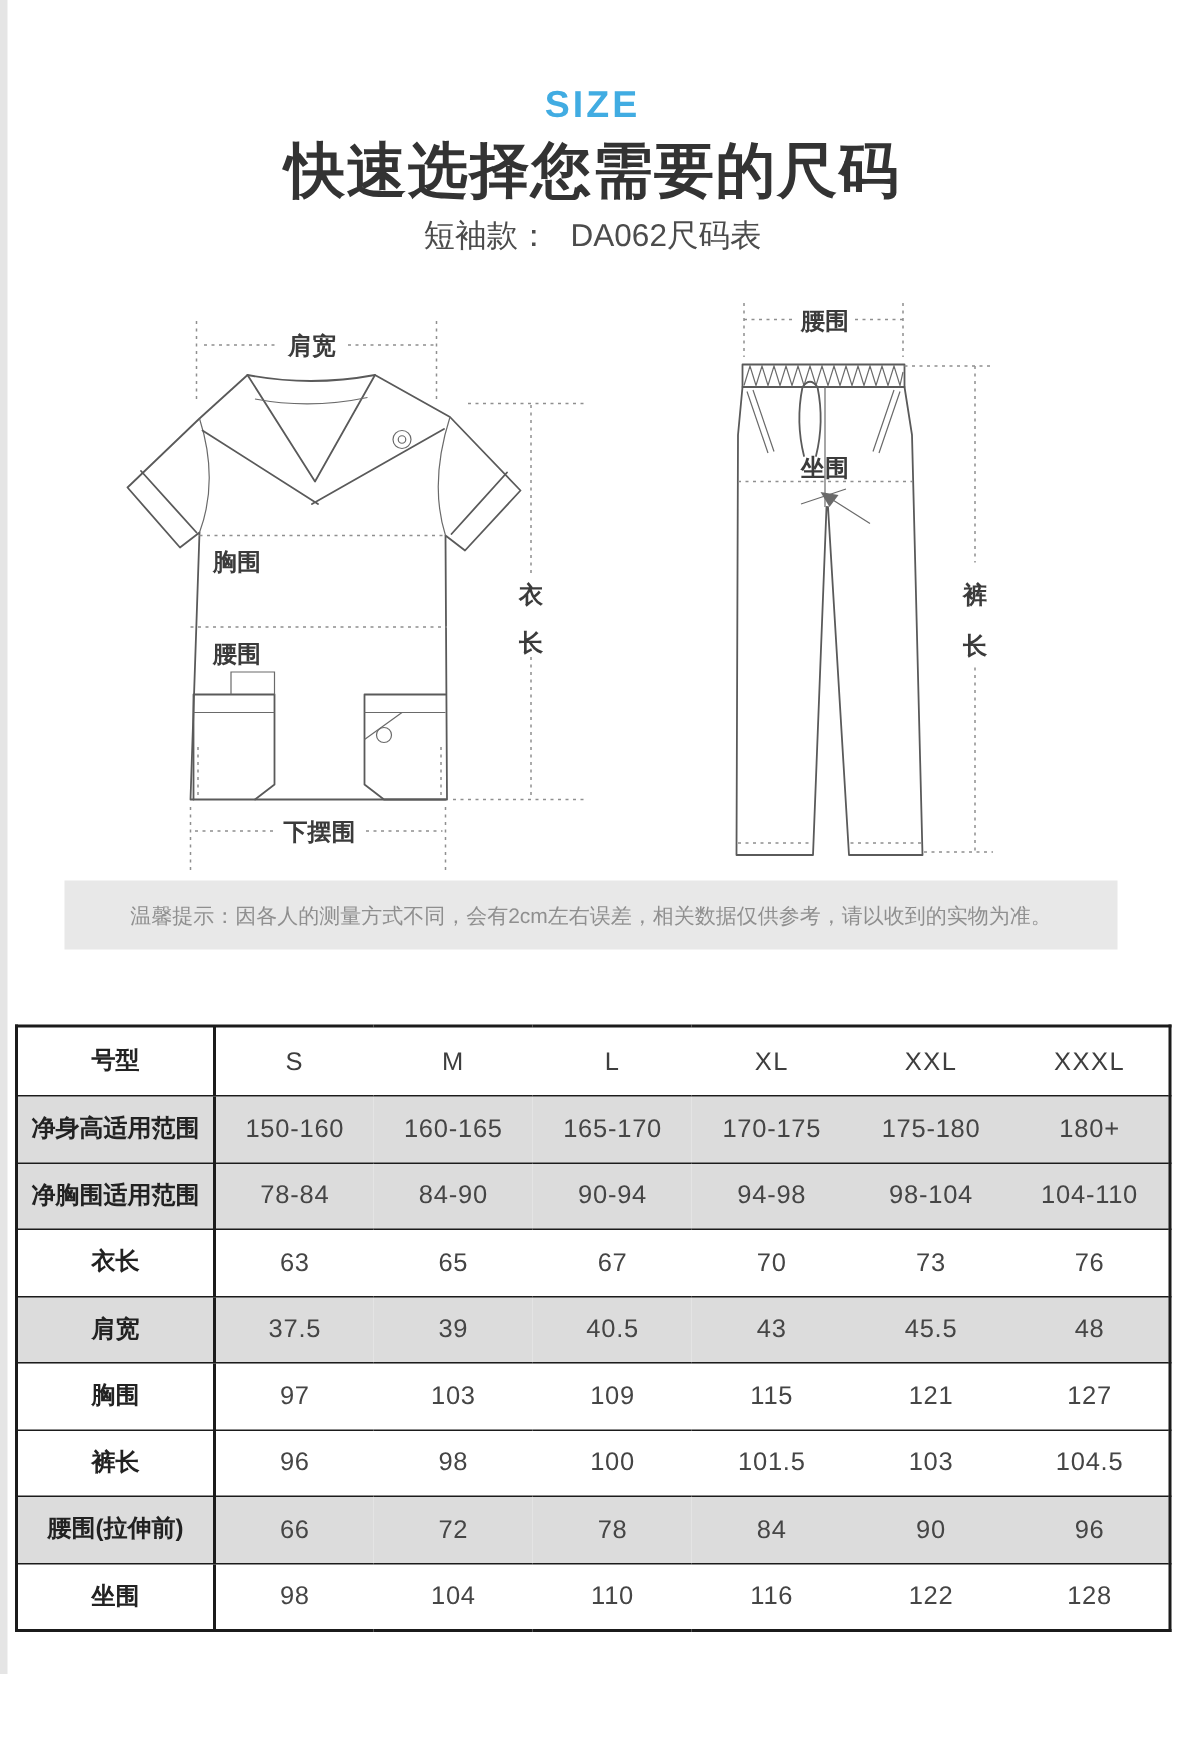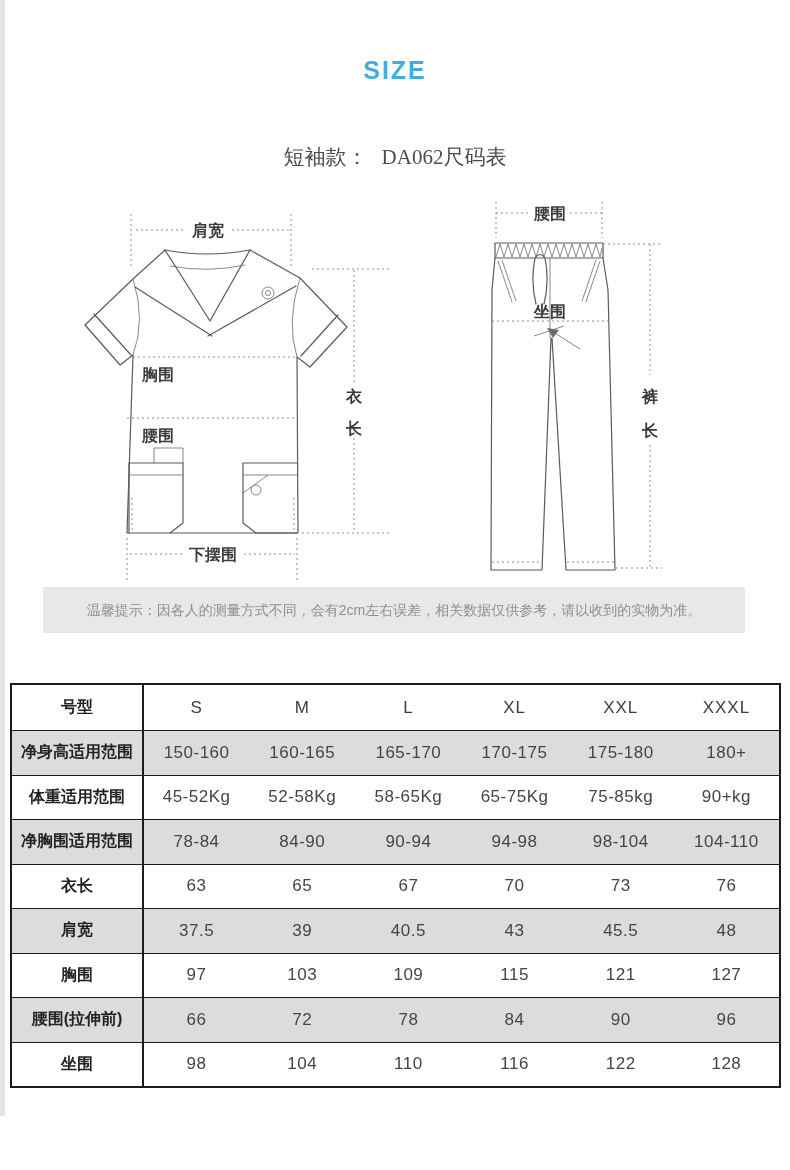--- a/index.html
+++ b/index.html
@@ -6,21 +6,21 @@
   .page{position:relative;width:790px;height:1116px;background:#ffffff;overflow:hidden;
         font-family:"Liberation Sans",sans-serif;}
   .edge-strip{position:absolute;left:0;top:0;width:5px;height:100%;background:#e5e5e5;}
 
   
   .eyebrow{position:absolute;top:56px;left:0;width:100%;text-align:center;
            font-size:25px;font-weight:bold;letter-spacing:2px;color:#41ace2;}
   .page-title{position:absolute;top:86px;left:0;width:100%;text-align:center;
               font-size:40px;font-weight:600;color:#333;letter-spacing:1px;}
   .subtitle{position:absolute;top:143px;left:0;width:100%;text-align:center;
-            font-size:21px;color:#4c4c4c;font-family:Liberation Serif, serif;}
+            font-size:21px;color:#4c4c4c;}
   .subtitle .gap{display:inline-block;width:14px;}
 
   
   .diagrams{position:absolute;top:190px;left:0;width:790px;height:415px;}
   .diagrams svg{position:absolute;top:0;}
   .svg-shirt{left:80px;}
   .svg-pants{left:430px;}
   .ln{stroke:#5a5a5a;stroke-width:1.2;fill:none;stroke-linejoin:round;stroke-linecap:round;}
   .thin{stroke:#6a6a6a;stroke-width:0.8;fill:none;}
   .dash{stroke:#8f8f8f;stroke-width:1;stroke-dasharray:2 3;fill:none;}
@@ -42,20 +42,21 @@
   .size-table td.val{font-size:17px;color:#454545;letter-spacing:0.5px;}
   .size-table tr.shaded{background:#dcdcdc;}
 </style>
 </head>
 <body>
 
 <div class="page">
   <div class="edge-strip"></div>
 
   <div class="eyebrow">SIZE</div>
+  <div class="page-title">快速选择您需要的尺码</div>
   <div class="subtitle">
     <span>短袖款：</span><span class="gap"></span><span>DA062尺码表</span>
   </div>
 
   <div class="diagrams">
 
     <svg class="svg-shirt" width="320" height="415" viewBox="0 0 320 415">
 
       <path class="ln" d="M53,89 L85,60 Q127,68 170,60 L220,88 L267,137 L230,177 L217,167 L218,343 L47,343 L53,165 L40,175 L5,135 Z"></path>
 
@@ -149,29 +150,20 @@
     </tr>
     <tr class="shaded">
       <td class="row-label">净身高适用范围</td>
       <td class="val">150-160</td>
       <td class="val">160-165</td>
       <td class="val">165-170</td>
       <td class="val">170-175</td>
       <td class="val">175-180</td>
       <td class="val">180+</td>
     </tr>
-    <tr>
-      <td class="row-label">体重适用范围</td>
-      <td class="val">45-52Kg</td>
-      <td class="val">52-58Kg</td>
-      <td class="val">58-65Kg</td>
-      <td class="val">65-75Kg</td>
-      <td class="val">75-85kg</td>
-      <td class="val">90+kg</td>
-    </tr>
     <tr class="shaded">
       <td class="row-label">净胸围适用范围</td>
       <td class="val">78-84</td>
       <td class="val">84-90</td>
       <td class="val">90-94</td>
       <td class="val">94-98</td>
       <td class="val">98-104</td>
       <td class="val">104-110</td>
     </tr>
     <tr>
@@ -194,20 +186,29 @@
     </tr>
     <tr>
       <td class="row-label">胸围</td>
       <td class="val">97</td>
       <td class="val">103</td>
       <td class="val">109</td>
       <td class="val">115</td>
       <td class="val">121</td>
       <td class="val">127</td>
     </tr>
+    <tr>
+      <td class="row-label">裤长</td>
+      <td class="val">96</td>
+      <td class="val">98</td>
+      <td class="val">100</td>
+      <td class="val">101.5</td>
+      <td class="val">103</td>
+      <td class="val">104.5</td>
+    </tr>
     <tr class="shaded">
       <td class="row-label">腰围(拉伸前)</td>
       <td class="val">66</td>
       <td class="val">72</td>
       <td class="val">78</td>
       <td class="val">84</td>
       <td class="val">90</td>
       <td class="val">96</td>
     </tr>
     <tr>

